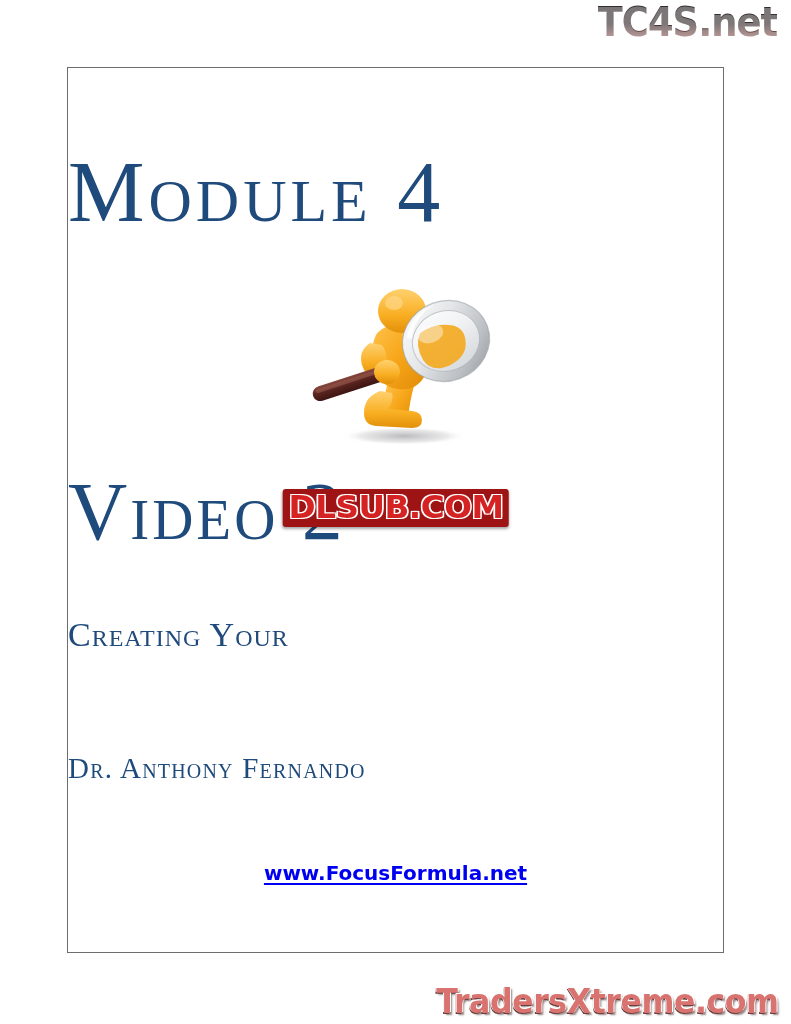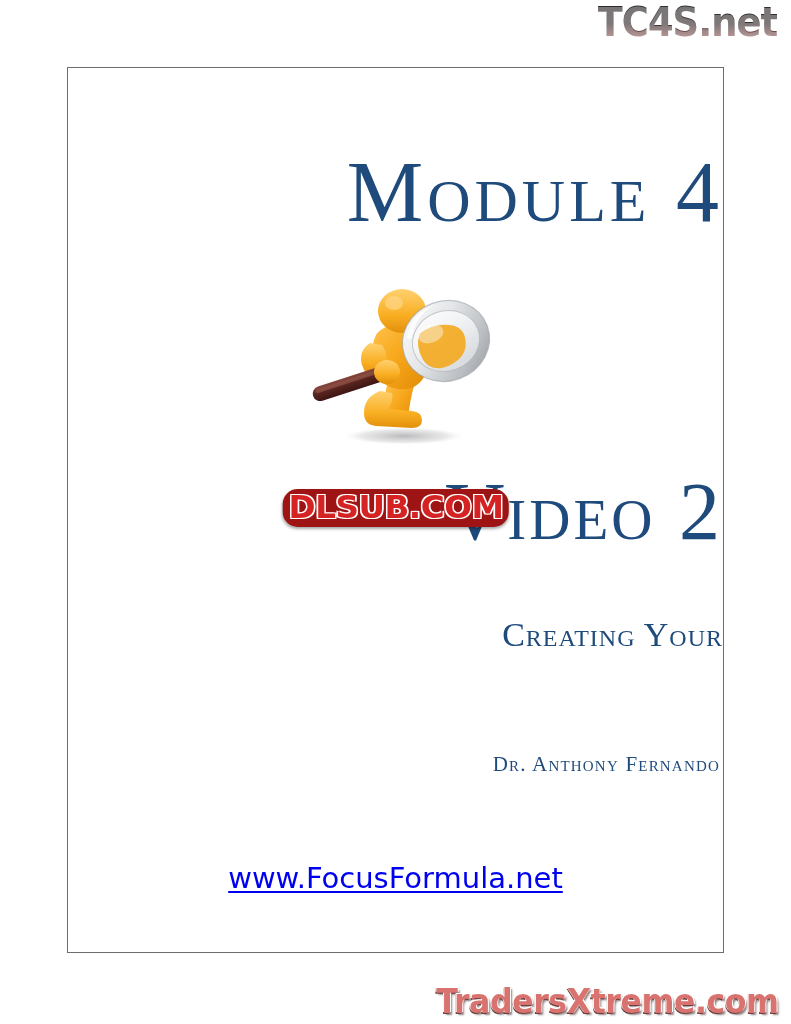--- a/index.html
+++ b/index.html
@@ -74,21 +74,21 @@
     width: 100%;
     height: 100%;
   }
 
   
   .sc {
     font-family: "Liberation Serif", "DejaVu Serif", serif;
     font-variant: small-caps;
     font-feature-settings: "smcp" 1;
     color: #1f4a7c;
-    text-align: right;
+    text-align: left;
     white-space: nowrap;
     line-height: 1.08;
   }
 
   .module-title {
     position: absolute;
     left: 0;
     right: 0;
     top: 78px;
     font-size: 86px;
@@ -121,21 +121,21 @@
     top: 0;
     font-size: 82px;
     letter-spacing: 3px;
   }
   .wm-mid {
     position: absolute;
     left: 50%;
     top: 21px;
     transform: translateX(-50%) scaleX(1.0);
     background: #9e1414;
-    border-radius: 15px;
+    border-radius: 3px;
     padding: 2px 8px 3px 8px;
     box-shadow: 0 2px 3px rgba(0,0,0,0.35);
   }
   .wm-mid span {
     display: block;
     font-family: "DejaVu Sans", sans-serif;
     font-weight: bold;
     font-size: 32px;
     line-height: 1.03;
     letter-spacing: -0.5px;
@@ -161,36 +161,36 @@
     line-height: 1.12;
   }
   .subtitle .l2 { display: block; }
 
   
   .author {
     position: absolute;
     left: 0;
     right: 3px;
     top: 685px;
-    font-size: 21px;
+    font-size: 29px;
     letter-spacing: 1.2px;
   }
 
   
   .weblink {
     position: absolute;
     left: 0;
     right: 0;
     top: 793px;
     text-align: center;
   }
   .weblink a {
     font-family: "DejaVu Sans", sans-serif;
-    font-weight: normal;
-    font-size: 29px;
+    font-weight: bold;
+    font-size: 20px;
     color: #0000f0;
     text-decoration: underline;
     text-underline-offset: 3px;
     letter-spacing: 0px;
   }
 </style>
 </head>
 <body>
 
 <div class="wm-top">TC4S.net</div>

